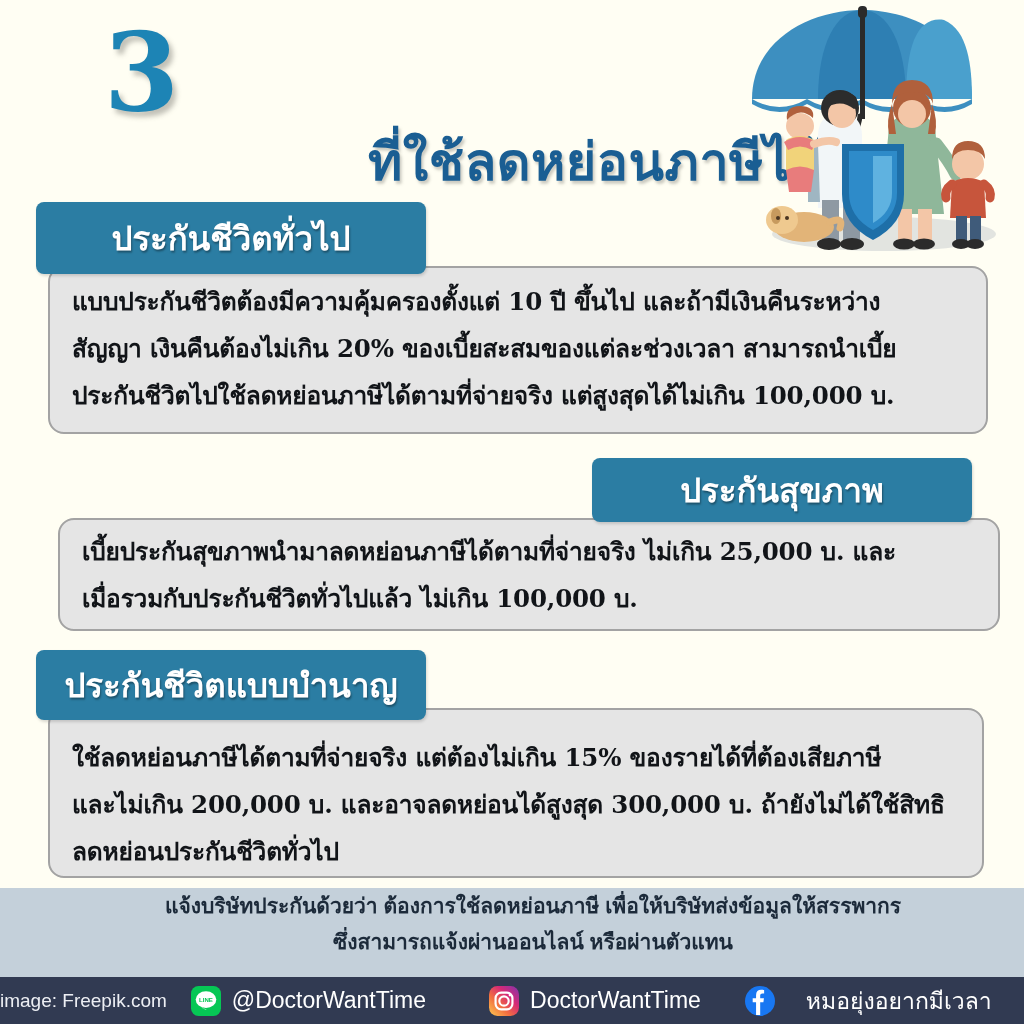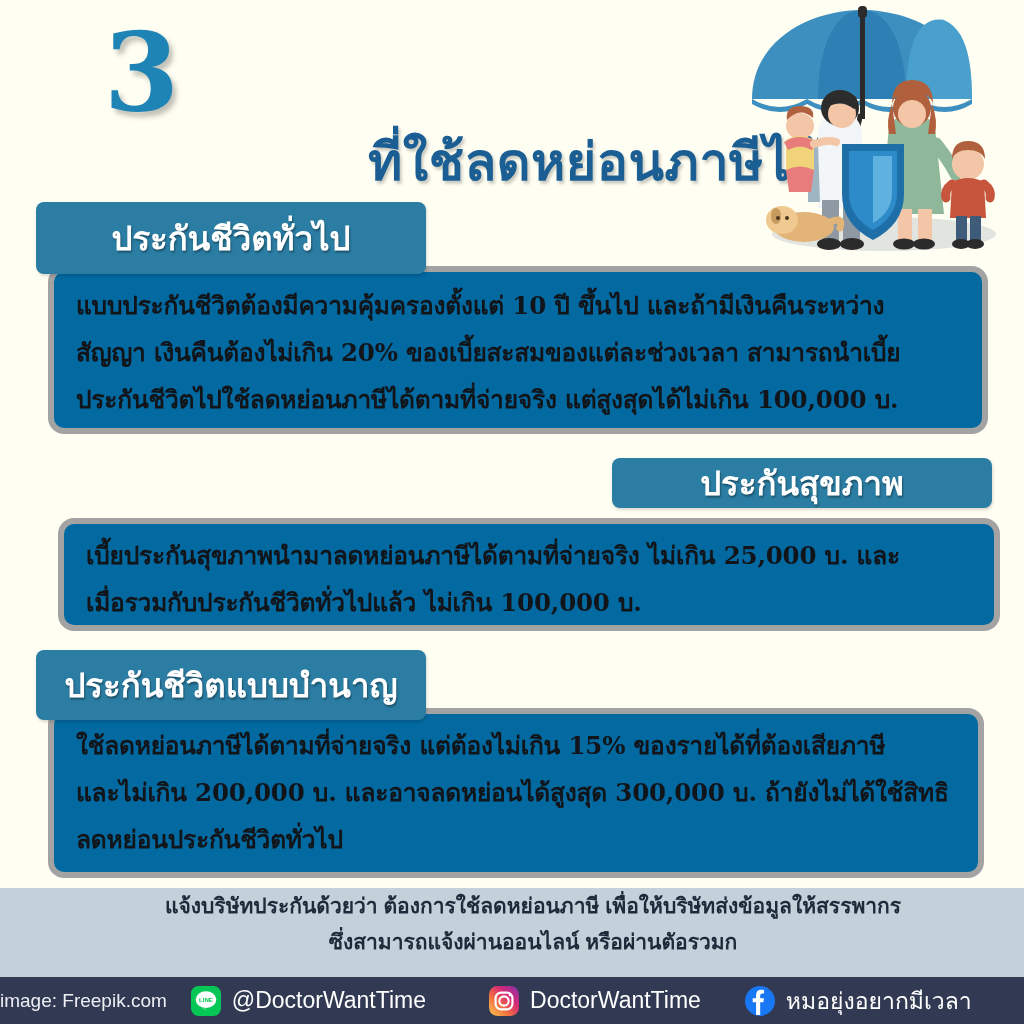--- a/index.html
+++ b/index.html
@@ -48,22 +48,22 @@
     color:#FFFFFF;
     font-size:33px;font-weight:700;
     text-shadow:1px 2px 2px rgba(0,0,0,.35);
     padding:0 26px;
     box-sizing:border-box;
     z-index:3;
     white-space:nowrap;
   }
   .card{
     position:absolute;
-    background:#0369a1;
-    border:6px solid #a3a3a3;
+    background:#e5e5e5;
+    border:2px solid #a3a3a3;
     border-radius:16px;
     box-sizing:border-box;
     z-index:2;
   }
   .card-text{
     position:absolute;
     left:22px;right:18px;
     font-family:"DejaVu Serif","Liberation Serif",serif;
     font-size:24.5px;
     font-weight:700;
@@ -71,28 +71,28 @@
     line-height:47px;
     letter-spacing:-.2px;
   }
 
   
   #sec1 .pill{left:36px;top:202px;width:390px;height:72px;}
   #sec1 .card{left:48px;top:266px;width:940px;height:168px;}
   #sec1 .card-text{top:10px;}
 
   
-  #sec2 .pill{left:612px;top:458px;width:380px;height:50px;}
+  #sec2 .pill{left:592px;top:458px;width:380px;height:64px;}
   #sec2 .card{left:42px;top:518px;width:942px;height:113px;margin-left:16px;}
   #sec2 .card-text{top:8px;}
 
   
   #sec3 .pill{left:36px;top:650px;width:390px;height:70px;}
   #sec3 .card{left:48px;top:708px;width:936px;height:170px;}
-  #sec3 .card-text{top:8px;}
+  #sec3 .card-text{top:24px;}
 
   
   .note-band{
     position:absolute;left:0;top:888px;width:1024px;height:89px;
     background:#C4D0DA;
     display:flex;flex-direction:column;align-items:center;justify-content:flex-start;padding-left:21px;
   }
   .note-line{
     font-size:21px;font-weight:700;color:#1C2A3A;line-height:36px;
     text-align:center;white-space:nowrap;
@@ -104,21 +104,21 @@
     background:#313A52;
     display:flex;align-items:center;
   }
   .credit{
     color:#EDEFF4;font-size:19px;margin-left:0;white-space:nowrap;
   }
   .social{display:flex;align-items:center;margin-left:44px;}
   .social .label{color:#FFFFFF;font-size:23px;margin-left:11px;white-space:nowrap;}
   .social.line-social{margin-left:24px;}
   .social.ig-social{margin-left:63px;}
-  .social.fb-social{margin-left:44px;}
+  .social.fb-social{margin-left:44px;gap:20px;}
   .sicon{width:30px;height:30px;flex:0 0 30px;display:block;}
 </style>
 </head>
 <body>
 
 <div id="poster">
 
   <div class="header">
     <div class="big-number">3</div>
     <div class="title-line2">ที่ใช้ลดหย่อนภาษีได้</div>
@@ -214,21 +214,21 @@
       <div class="card-text">
         <div>ใช้ลดหย่อนภาษีได้ตามที่จ่ายจริง แต่ต้องไม่เกิน 15% ของรายได้ที่ต้องเสียภาษี</div>
         <div>และไม่เกิน 200,000 บ. และอาจลดหย่อนได้สูงสุด 300,000 บ. ถ้ายังไม่ได้ใช้สิทธิ</div>
         <div>ลดหย่อนประกันชีวิตทั่วไป</div>
       </div>
     </div>
   </div>
 
   <div class="note-band">
     <div class="note-line">แจ้งบริษัทประกันด้วยว่า ต้องการใช้ลดหย่อนภาษี เพื่อให้บริษัทส่งข้อมูลให้สรรพากร</div>
-    <div class="note-line">ซึ่งสามารถแจ้งผ่านออนไลน์ หรือผ่านตัอรวมก</div>
+    <div class="note-line">ซึ่งสามารถแจ้งผ่านออนไลน์ หรือผ่านตัวแทน</div>
   </div>
 
   <div class="footer">
     <div class="credit">image: Freepik.com</div>
 
     <div class="social line-social">
       <svg class="sicon" viewBox="0 0 32 32">
         <rect x="0" y="0" width="32" height="32" rx="8" fill="#06C755"></rect>
         <ellipse cx="16" cy="14.5" rx="11" ry="9" fill="#FFFFFF"></ellipse>
         <path d="M11 22 q2 3 6 3 q-4 -1 -6 -3 Z" fill="#FFFFFF"></path>

